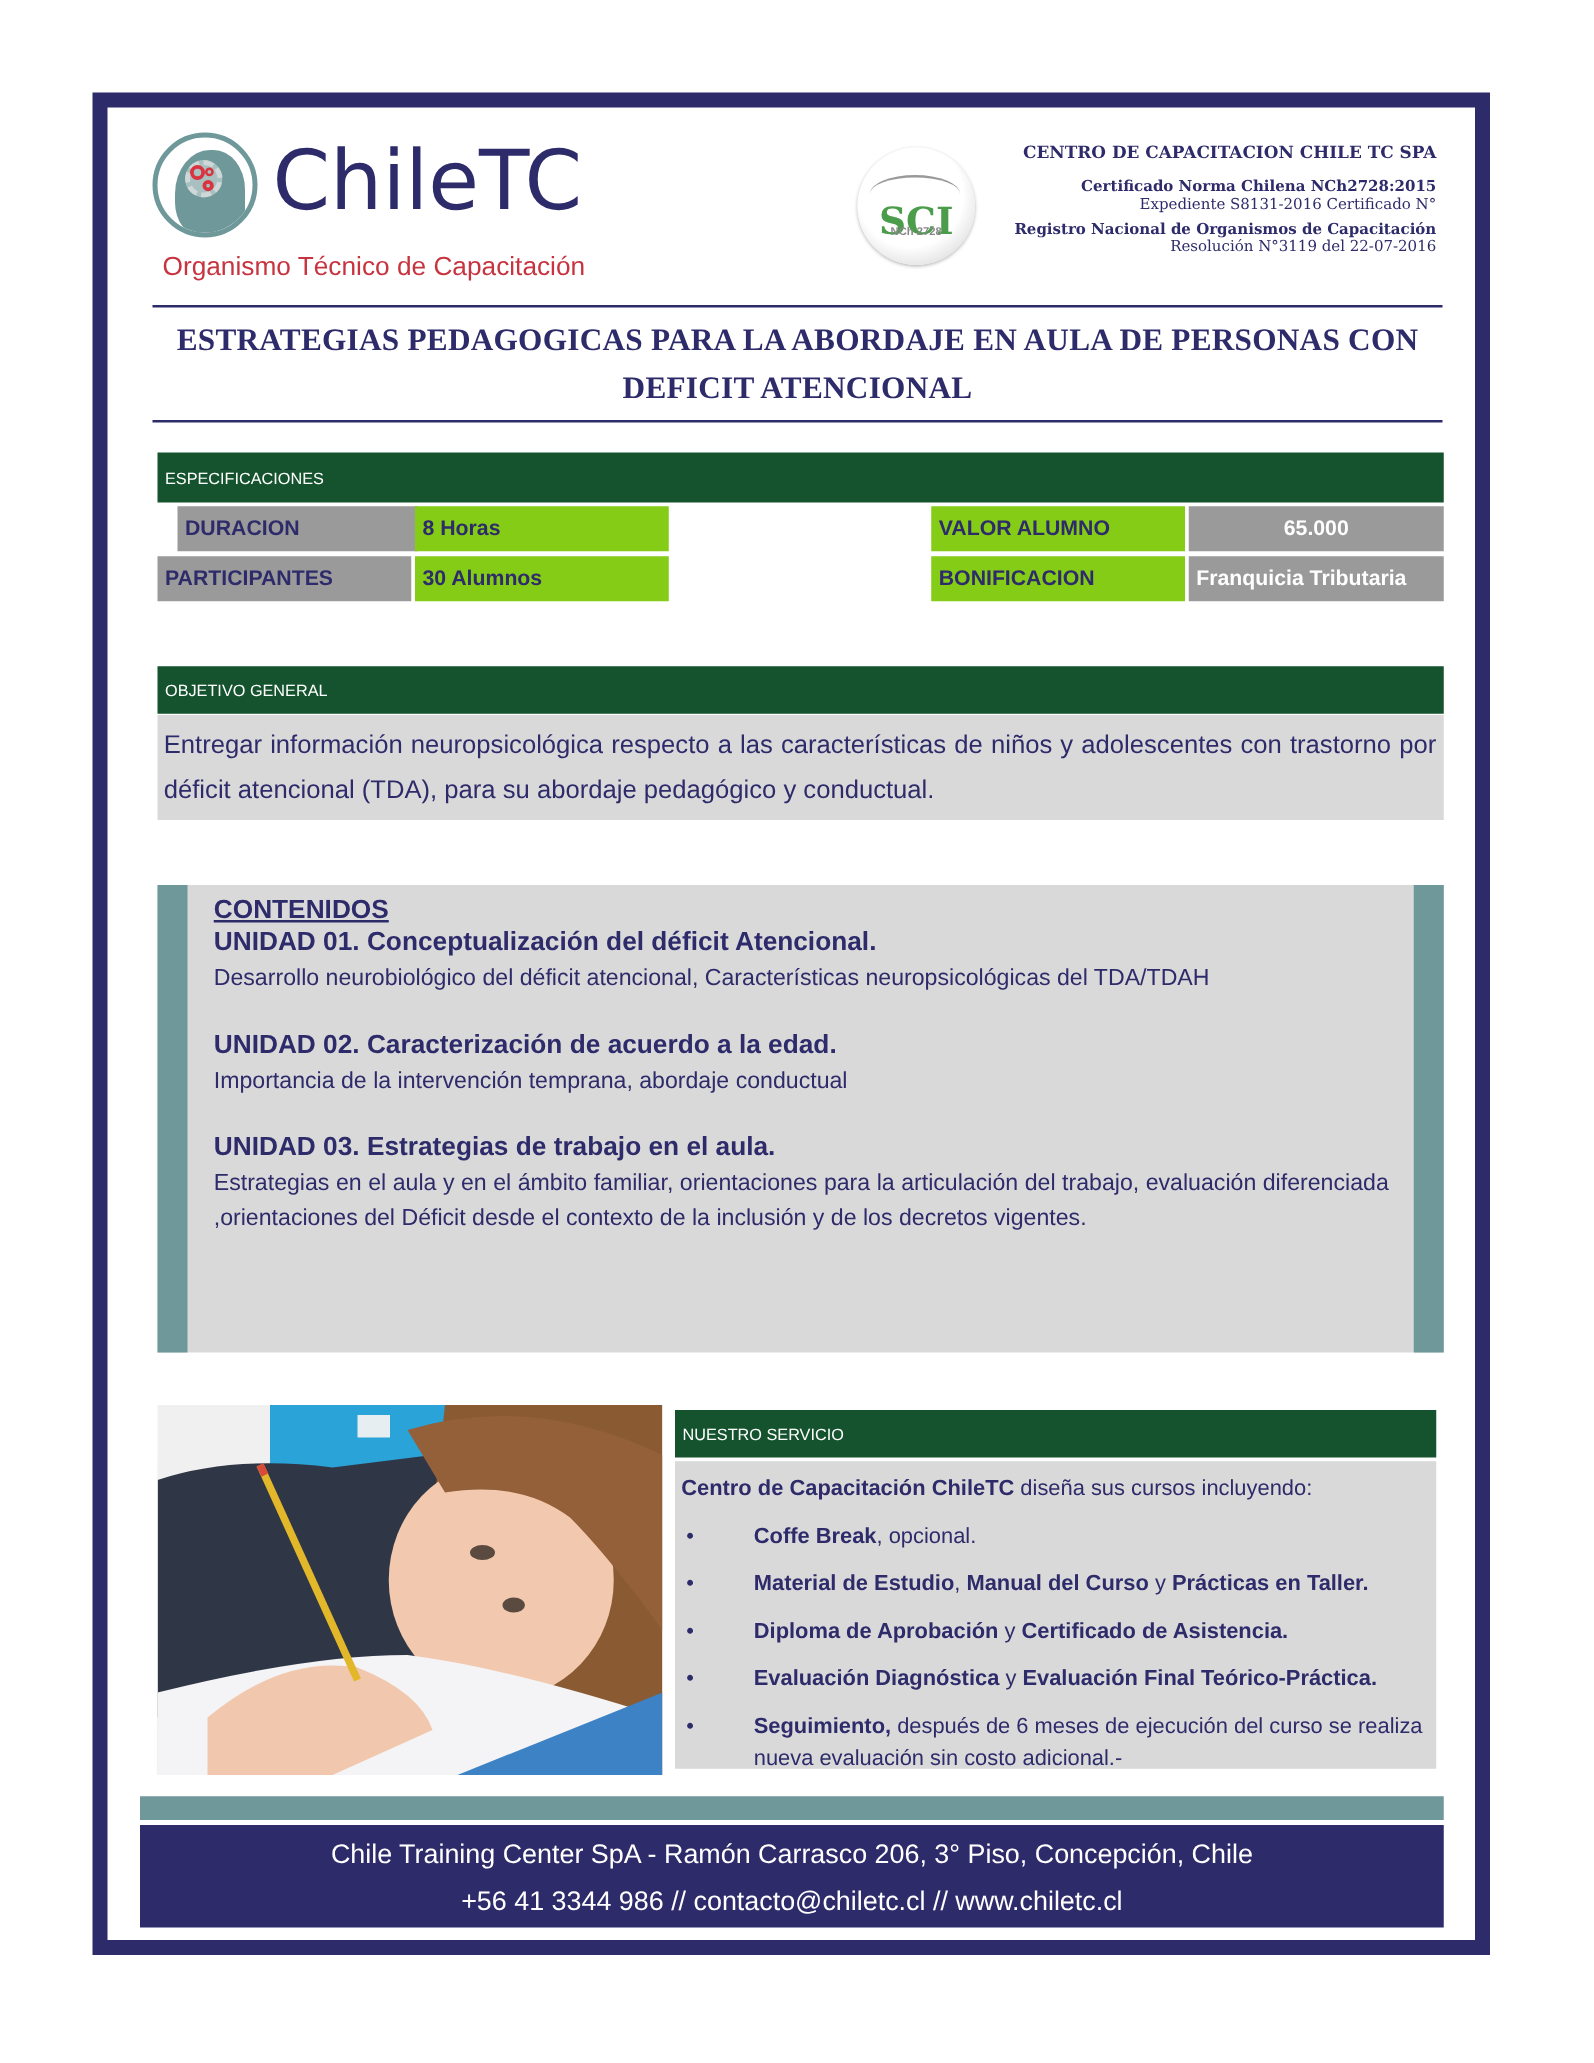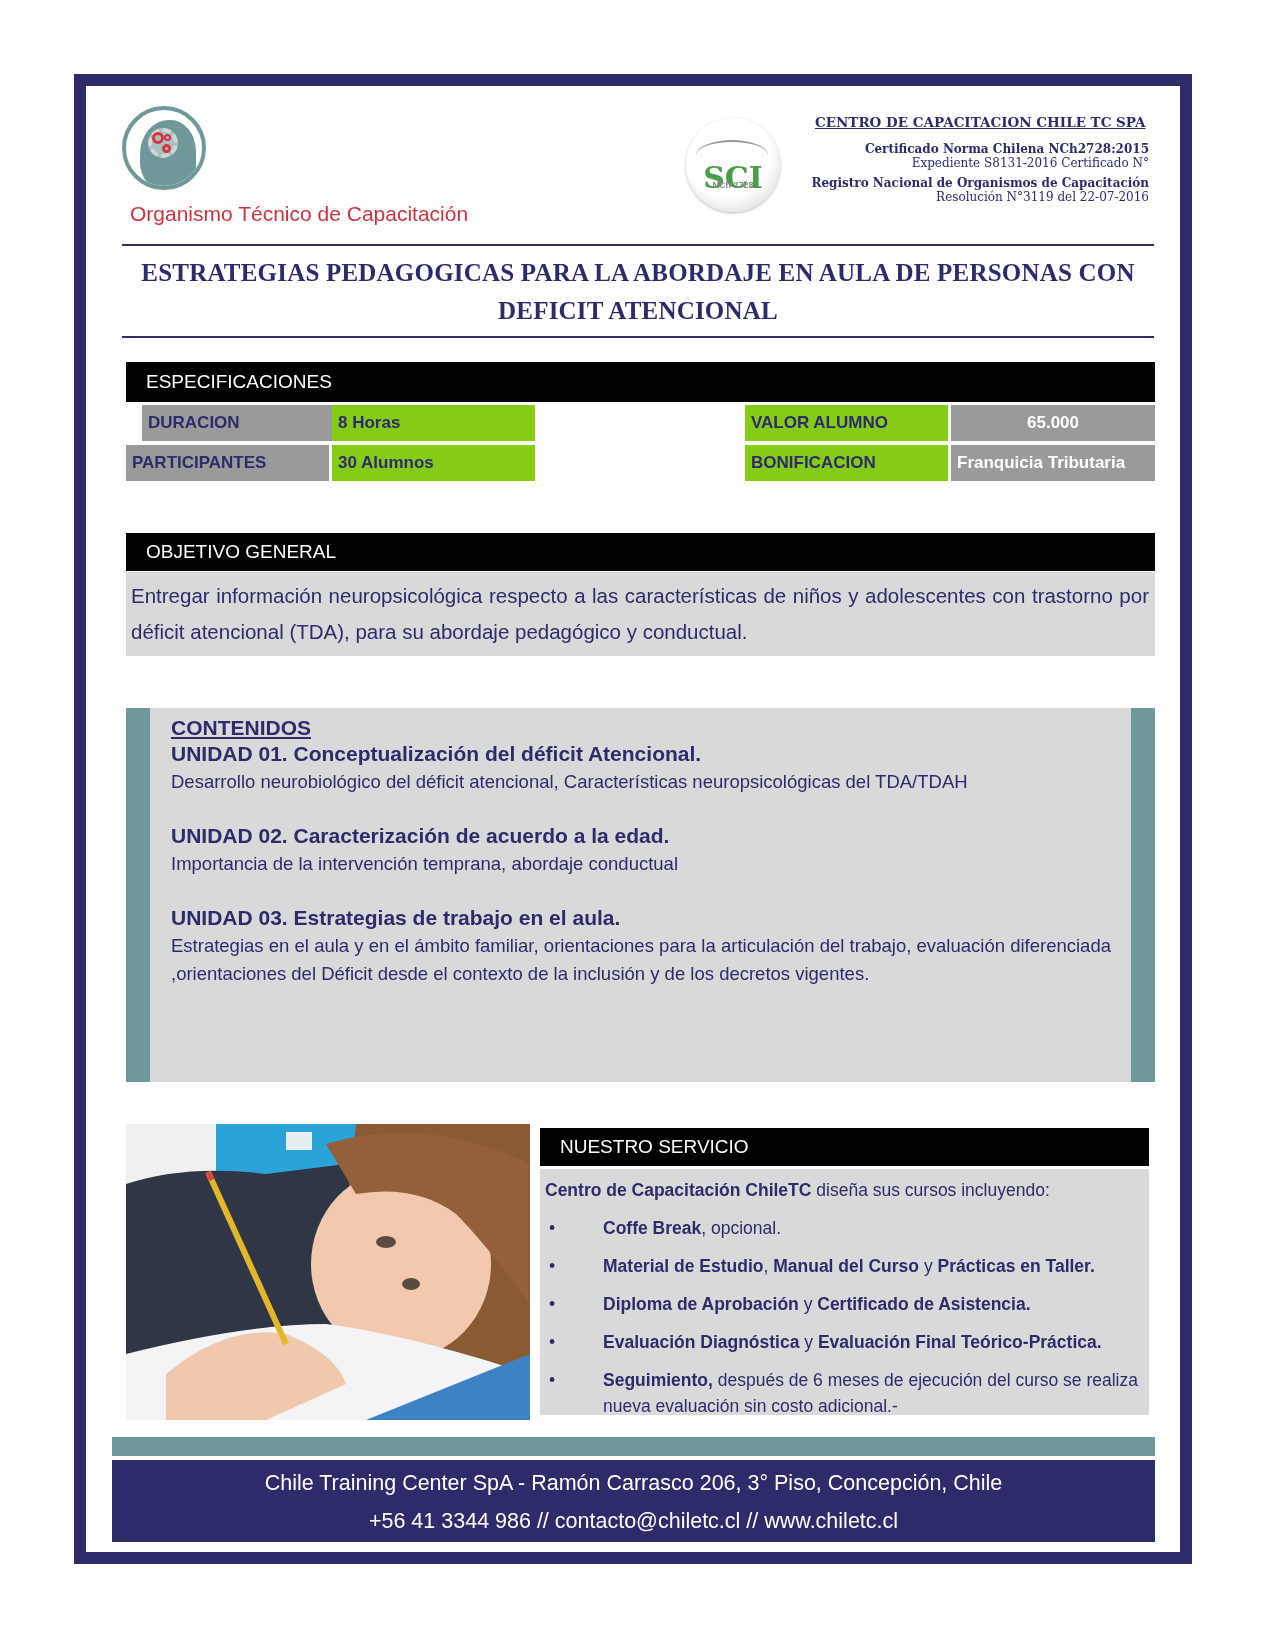--- a/index.html
+++ b/index.html
@@ -16,30 +16,30 @@
   .logo-red3{position:absolute;left:38px;top:24px;width:7px;height:7px;border-radius:50%;border:2px solid #d9333f;box-sizing:border-box;}
   .logo-name{position:absolute;left:96px;top:8px;font-size:66px;color:#2e2b6b;letter-spacing:0px;line-height:1;font-family:"DejaVu Sans",sans-serif;}
   .logo-sub{position:absolute;left:8px;top:98px;font-size:21px;color:#c7343f;font-family:"Liberation Sans",sans-serif;white-space:nowrap;}
   
   .seal{left:686px;top:118px;width:94px;height:94px;border-radius:50%;background:radial-gradient(circle at 45% 40%,#ffffff 55%,#e0e0e0 80%,#c8c8c8 100%);box-shadow:0 1px 3px rgba(0,0,0,0.3);}
   .seal-arc{position:absolute;left:10px;top:22px;width:72px;height:28px;border-top:2px solid #999;border-radius:50%;}
   .seal-text{position:absolute;left:0;width:100%;top:42px;text-align:center;font-family:"DejaVu Serif",serif;font-weight:bold;font-size:30px;color:#4b9d4b;}
   .seal-sub{position:absolute;left:0;width:100%;top:62px;text-align:center;font-size:9px;color:#888;font-weight:bold;}
   
   .hdr{right:126px;top:114px;text-align:right;font-family:"DejaVu Serif",serif;color:#2e2b6b;}
-  .hdr .l1{font-size:13.5px;font-weight:bold;text-decoration:underline;margin-bottom:12px;text-align:center;}
+  .hdr .l1{font-size:13.5px;font-weight:bold;margin-bottom:12px;}
   .hdr .l2{font-size:12px;font-weight:bold;}
   .hdr .l3{font-size:12px;margin-bottom:6px;}
   .hdr .l4{font-size:12px;font-weight:bold;}
   .hdr .l5{font-size:12px;}
   
   .rule{left:122px;width:1032px;height:2px;background:#2e2b6b;}
   .title{left:122px;top:254px;width:1032px;text-align:center;font-family:"Liberation Serif",serif;font-weight:bold;font-size:25px;line-height:38px;color:#2e2b6b;letter-spacing:0.2px;}
   
-  .bar{background:#000000;color:#fff;font-size:19px;box-sizing:border-box;padding-left:20px;display:flex;align-items:center;}
+  .bar{background:#14532d;color:#fff;font-size:13px;box-sizing:border-box;padding-left:6px;display:flex;align-items:center;}
   .cell{box-sizing:border-box;display:flex;align-items:center;padding-left:6px;font-size:17px;font-weight:bold;}
   .c-dark{background:#9a9a9a;color:#2e2b6b;}
   .c-light{background:#84cc16;color:#2e2b6b;}
   .c-gray{background:#9a9a9a;color:#fff;}
   .obj{left:126px;top:572px;width:1029px;height:84px;background:#d9d9d9;box-sizing:border-box;padding:6px 6px 0 5px;font-size:20.5px;line-height:36px;text-align:justify;color:#2e2b6b;}
   
   .cont{left:126px;top:708px;width:1029px;height:374px;background:#d9d9d9;}
   .cont-lbar{position:absolute;left:0;top:0;width:24px;height:100%;background:#6e9899;}
   .cont-rbar{position:absolute;right:0;top:0;width:24px;height:100%;background:#6e9899;}
   .cont-inner{position:absolute;left:45px;top:8px;width:940px;color:#2e2b6b;}
@@ -64,20 +64,21 @@
 <div class="frame"></div>
 
 <div class="abs logo">
   <div class="logo-circle">
     <div class="logo-head"></div>
     <div class="logo-gear"></div>
     <div class="logo-red1"></div>
     <div class="logo-red2"></div>
     <div class="logo-red3"></div>
   </div>
+  <div class="logo-name">ChileTC</div>
   <div class="logo-sub">Organismo Técnico de Capacitación</div>
 </div>
 
 <div class="abs seal">
   <div class="seal-arc"></div>
   <div class="seal-text">SCI</div>
   <div class="seal-sub">NCh 2728</div>
 </div>
 
 <div class="abs hdr">

